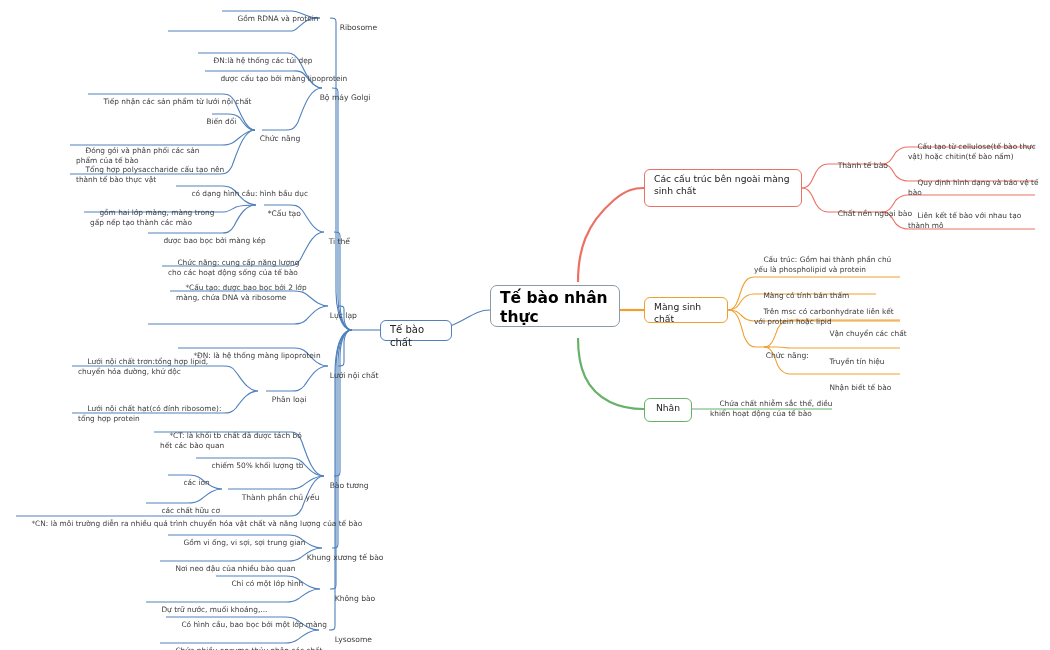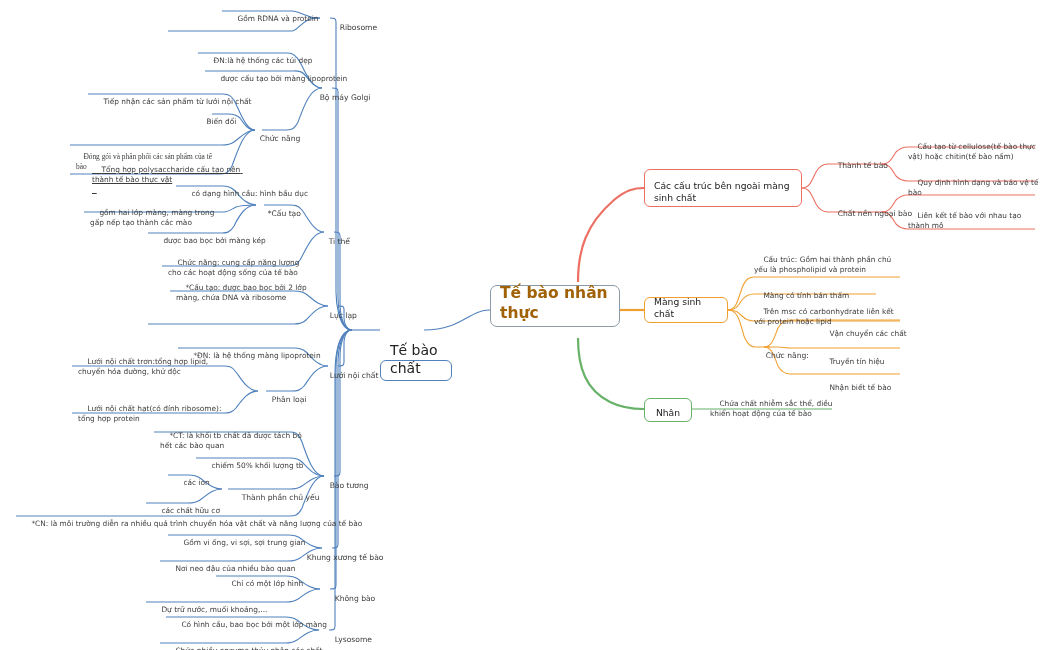--- a/index.html
+++ b/index.html
@@ -21,34 +21,34 @@
     left: 0; top: 0;
     width: 1050px; height: 650px;
     pointer-events: none;
   }
   
   .box {
     position: absolute;
     border-radius: 6px;
     background: #ffffff;
     display: flex;
-    align-items: flex-end;
+    align-items: flex-start;
     padding: 3px 9px;
     line-height: 1.25;
     white-space: pre-wrap;
   }
   .box.root {
     border: 1.4px solid #8a9aa8;
     font-size: 15.5px;
     font-weight: bold;
-    color: #a16207;
+    color: #000000;
     justify-content: center;
     border-radius: 7px;
   }
-  .box.blue   { border: 1.1px solid #4f81bd; color: #222; font-size: 14px; margin-top: 40px; }
+  .box.blue   { border: 1.1px solid #4f81bd; color: #222; font-size: 10px; }
   .box.red    { border: 1.1px solid #ec7063; color: #222; font-size: 9.2px; }
   .box.orange { border: 1.1px solid #f0a030; color: #222; font-size: 9.2px; }
   .box.green  { border: 1.1px solid #67b168; color: #222; font-size: 9.2px; }
 
   
   .lbl {
     position: absolute;
     font-size: 7.4px;
     color: #3c3c3c;
     line-height: 1.35;
@@ -189,24 +189,24 @@
   </div>
   <div class="lbl mid" style="left:250px; top:124px;">
     <span>Chức năng</span>
   </div>
   <div class="lbl" style="left:94px; top:87px;">
     <span>Tiếp nhận các sản phẩm từ lưới nội chất</span>
   </div>
   <div class="lbl" style="left:197px; top:107px;">
     <span>Biến đổi</span>
   </div>
-  <div class="lbl" style="left:76px; top:142px; width:146px;font-family:Liberation Serif, serif;">
+  <div class="lbl" style="left:76px; top:136px; width:146px;">
     <span>Đóng gói và phân phối các sản phẩm của tế bào</span>
   </div>
-  <div class="lbl" style="left:92px; top:155px; width:150px;text-decoration:underline;">
+  <div class="lbl" style="left:76px; top:155px; width:150px;">
     <span>Tổng hợp polysaccharide cấu tạo nên thành tế bào thực vật</span>
   </div>
 
   <div class="lbl mid" style="left:319px; top:227px;">
     <span>Ti thể</span>
   </div>
   <div class="lbl mid" style="left:258px; top:199px;">
     <span>*Cấu tạo</span>
   </div>
   <div class="lbl" style="left:182px; top:179px;">

